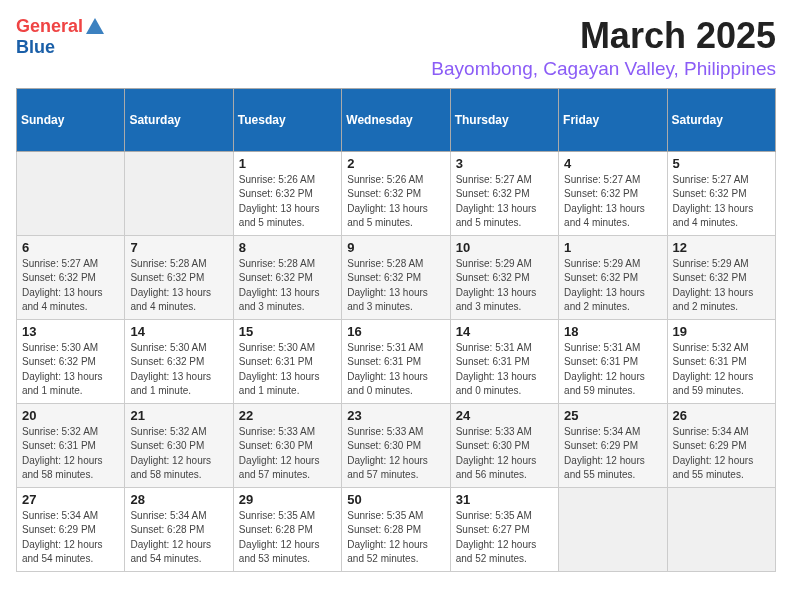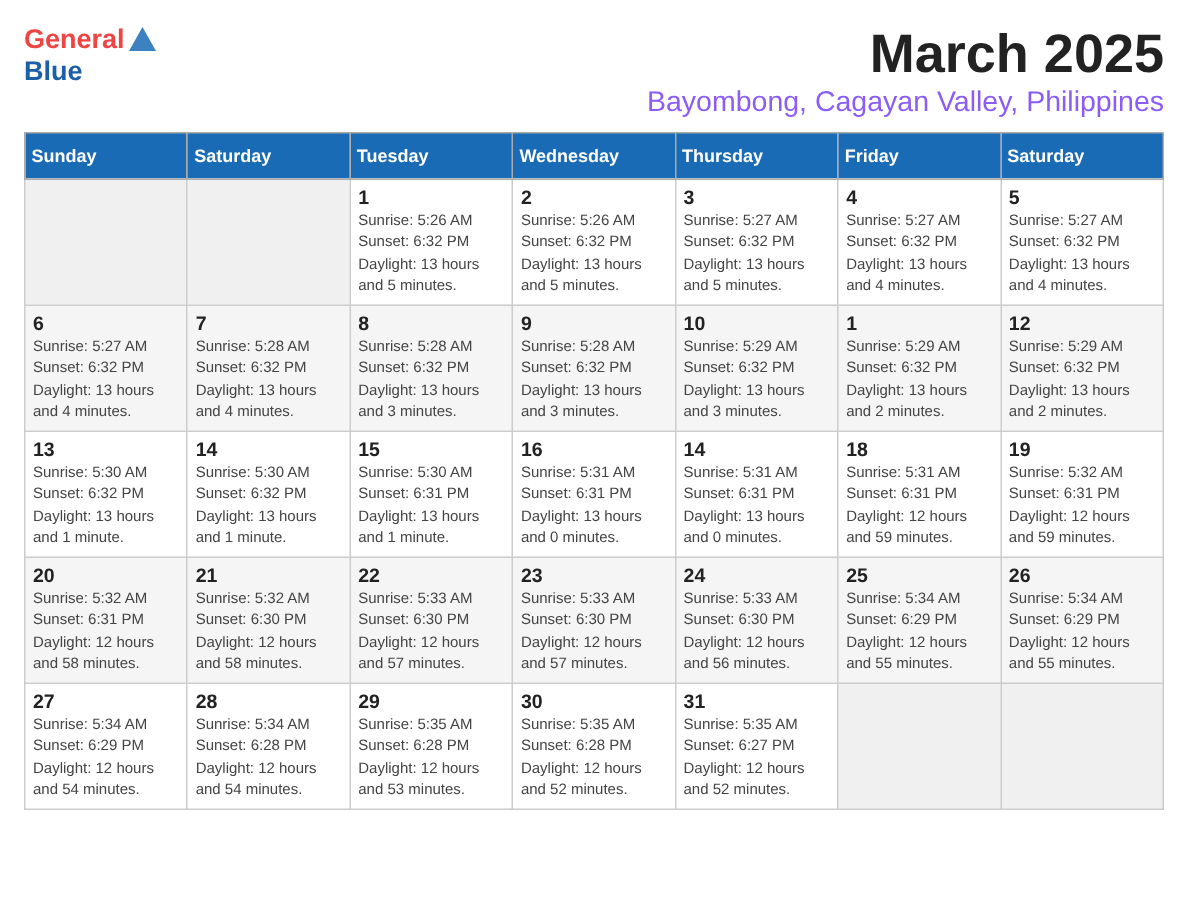--- a/index.html
+++ b/index.html
@@ -52,21 +52,21 @@
       margin-top: 2px;
     }
     table {
       width: 100%;
       border-collapse: collapse;
       font-size: 11px;
     }
     thead th {
       background: #1a6bb5;
       color: #fff;
-      padding: 8px 4px;
+      padding: 24px 4px;
       text-align: left;
       font-size: 12px;
       font-weight: bold;
       border: 1px solid #aaa;
       margin-left: 20px;
     }
     tbody td {
       border: 1px solid #ccc;
       vertical-align: top;
       padding: 4px 5px;
@@ -308,21 +308,21 @@
 Sunset: 6:28 PM
 Daylight: 12 hours and 54 minutes.</div>
         </td>
         <td>
           <span class="day-num">29</span>
           <div class="day-info" style="white-space: pre-line;">Sunrise: 5:35 AM
 Sunset: 6:28 PM
 Daylight: 12 hours and 53 minutes.</div>
         </td>
         <td>
-          <span class="day-num">30</span>
+          <span class="day-num">50</span>
           <div class="day-info" style="white-space: pre-line;">Sunrise: 5:35 AM
 Sunset: 6:28 PM
 Daylight: 12 hours and 52 minutes.</div>
         </td>
         <td>
           <span class="day-num">31</span>
           <div class="day-info" style="white-space: pre-line;">Sunrise: 5:35 AM
 Sunset: 6:27 PM
 Daylight: 12 hours and 52 minutes.</div>
         </td>

